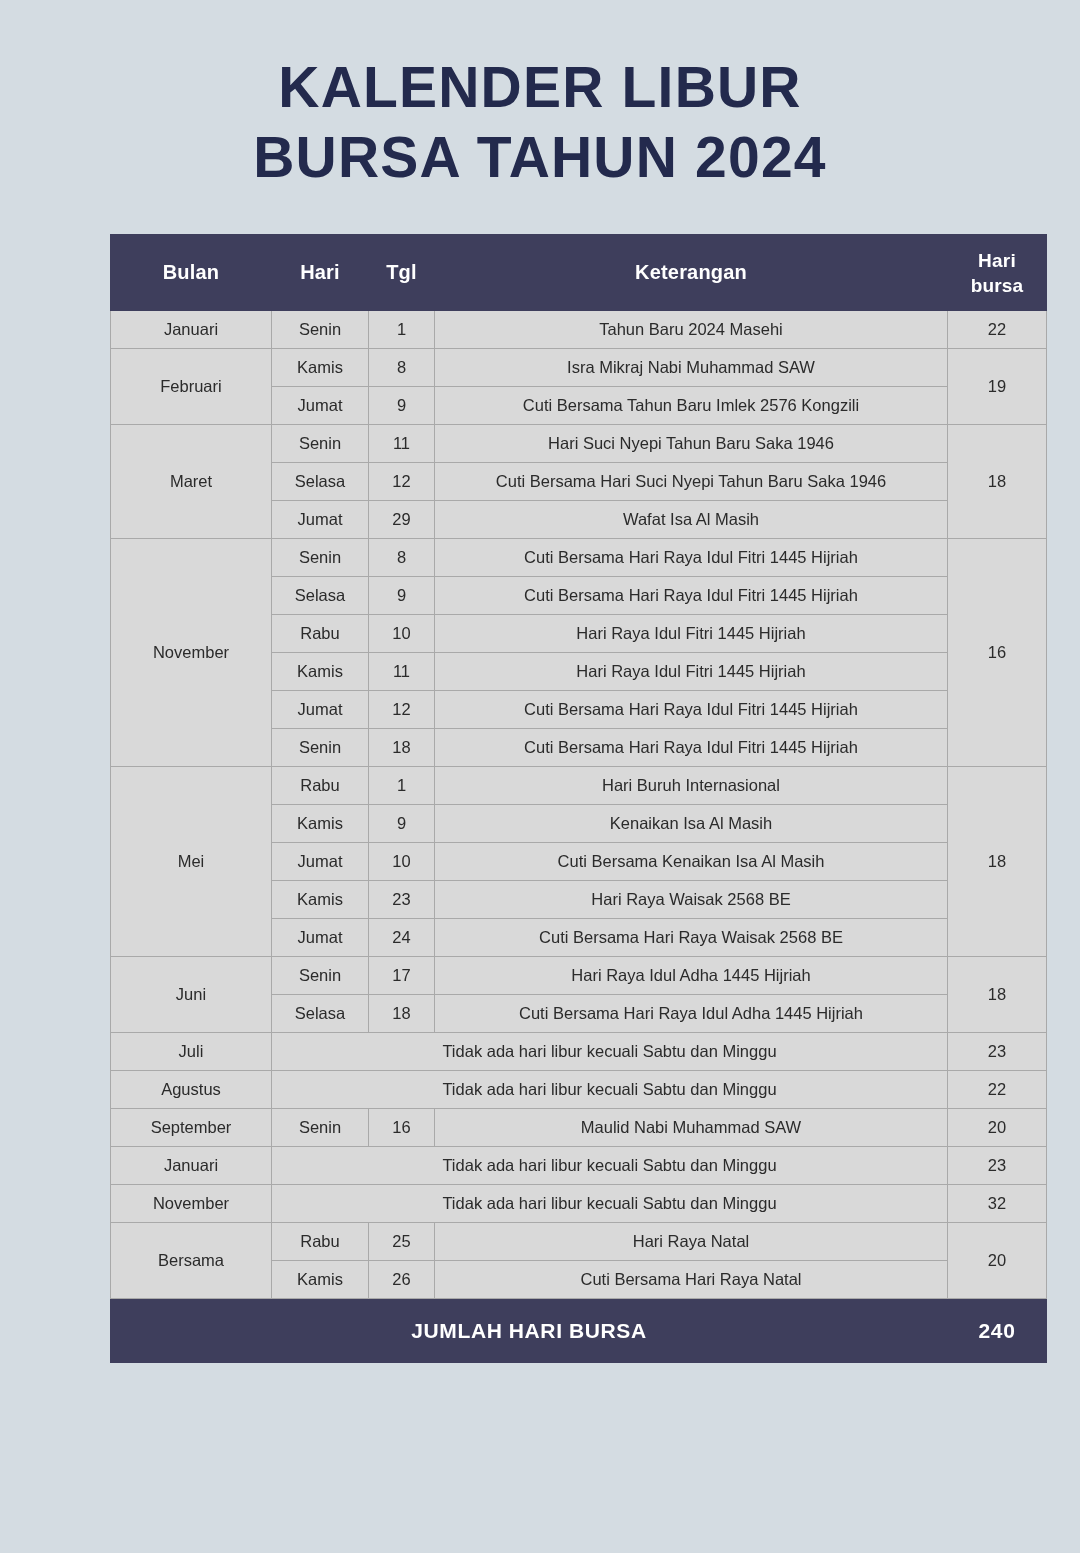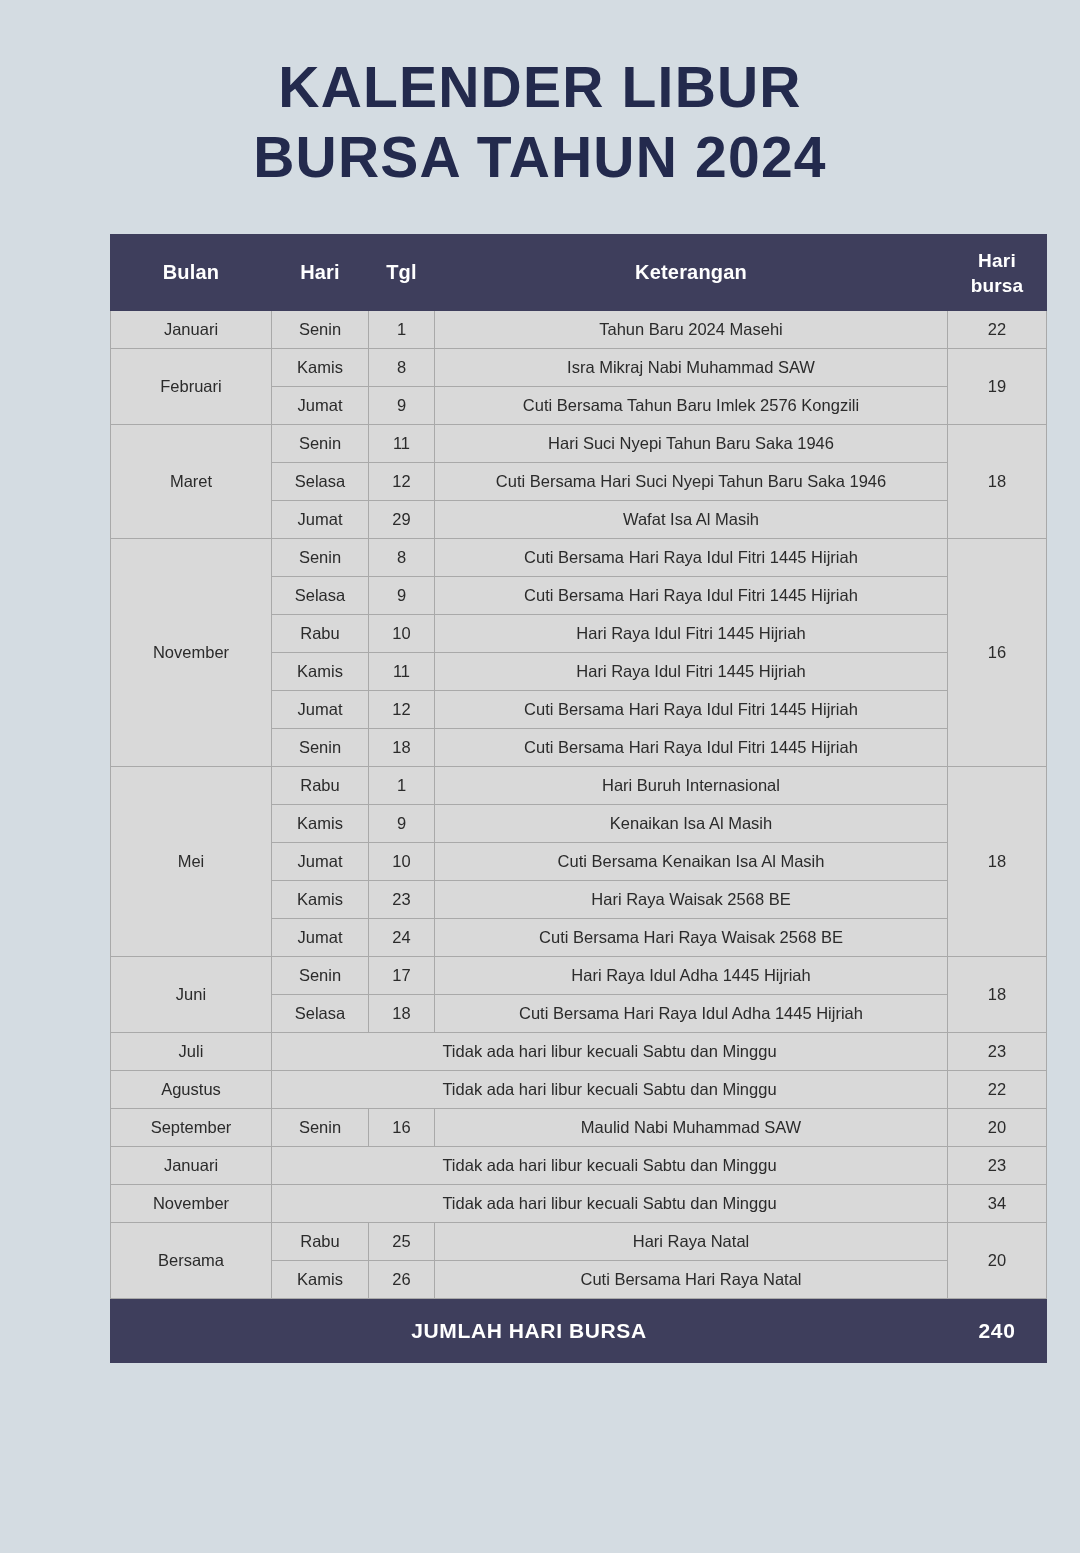--- a/index.html
+++ b/index.html
@@ -272,21 +272,21 @@
             <td class="bursa-cell" rowspan="1">20</td>
           </tr>
           <tr>
             <td class="month-cell">Januari</td>
             <td class="note-cell" colspan="3">Tidak ada hari libur kecuali Sabtu dan Minggu</td>
             <td class="bursa-cell">23</td>
           </tr>
           <tr>
             <td class="month-cell">November</td>
             <td class="note-cell" colspan="3">Tidak ada hari libur kecuali Sabtu dan Minggu</td>
-            <td class="bursa-cell">34</td>
+            <td class="bursa-cell">32</td>
           </tr>
           <tr>
             <td class="month-cell" rowspan="2">Bersama</td>
             <td>Rabu</td>
             <td>25</td>
             <td>Hari Raya Natal</td>
             <td class="bursa-cell" rowspan="2">20</td>
           </tr>
           <tr>
             <td>Kamis</td>

